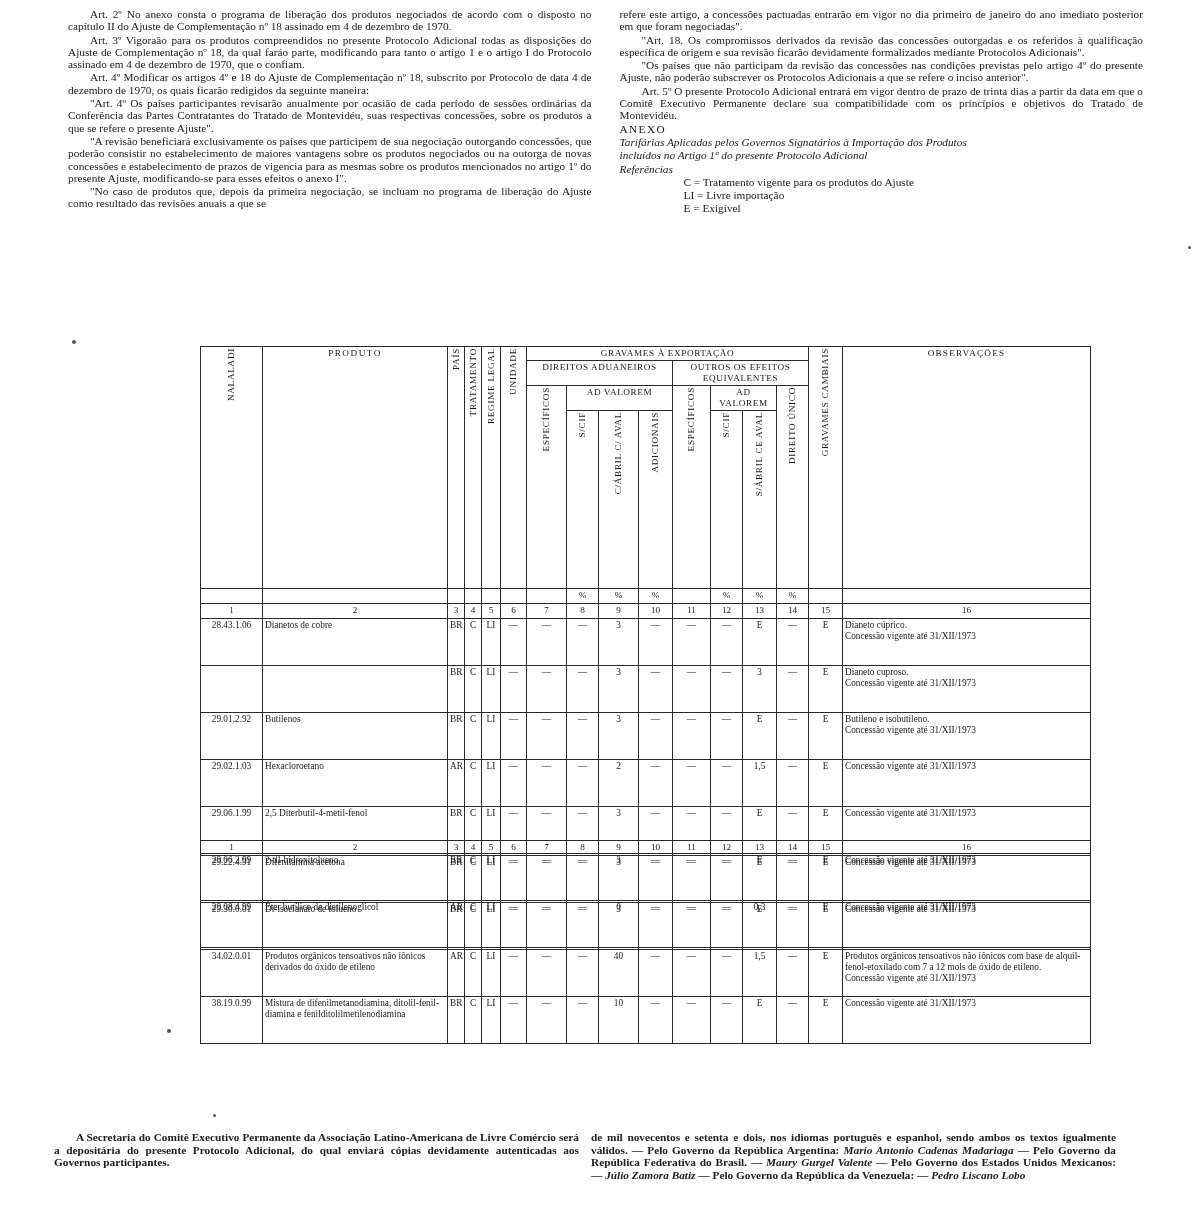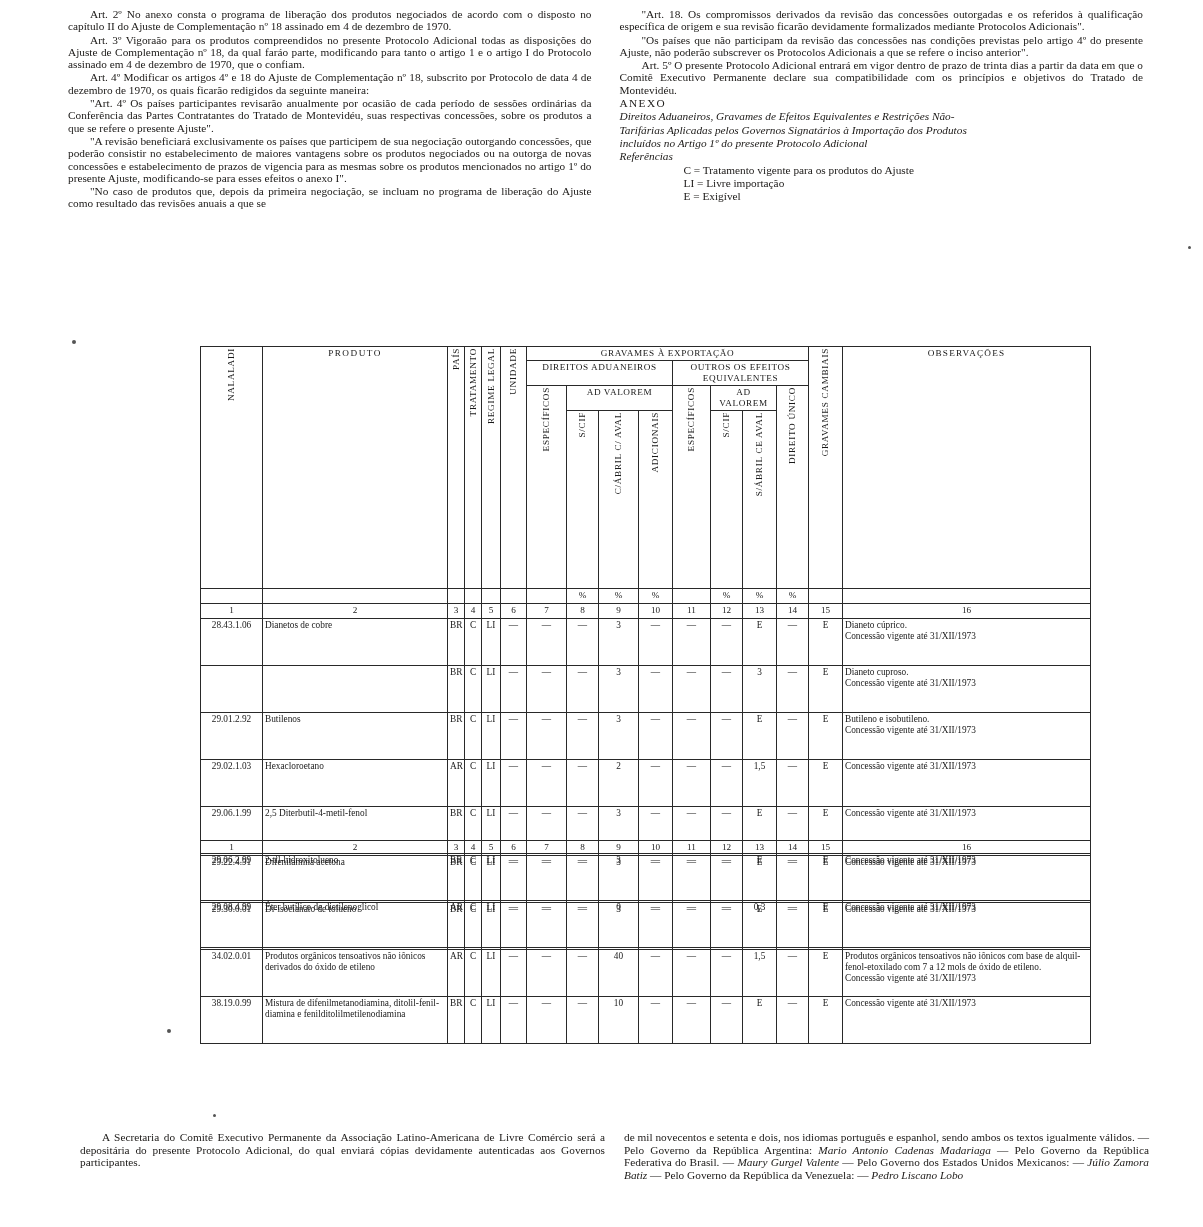--- a/index.html
+++ b/index.html
@@ -136,24 +136,25 @@
     position: absolute;
     left: 200px;
     top: 840px;
     width: 890px;
   }
 
   
   .bottom-cols {
     position: absolute;
     top: 1131px;
-    left: 80px;
+    left: 54px;
     width: 1075px;
     display: flex;
-    gap: 19px;
+    gap: 12px;
+    font-weight: bold;
   }
   .bottom-cols .col p {
     font-size: 11.3px;
     line-height: 12.6px;
   }
   .it { font-style: italic; }
 
   .stray-dot {
     position: absolute;
     background: #555;
@@ -168,25 +169,25 @@
   <div class="top-cols">
     <div class="col">
       <p>Art. 2º No anexo consta o programa de liberação dos produtos negociados de acordo com o disposto no capítulo II do Ajuste de Complementação nº 18 assinado em 4 de dezembro de 1970.</p>
       <p>Art. 3º Vigoraão para os produtos compreendidos no presente Protocolo Adicional todas as disposições do Ajuste de Complementação nº 18, da qual faráo parte, modificando para tanto o artigo 1 e o artigo I do Protocolo assinado em 4 de dezembro de 1970, que o confiam.</p>
       <p>Art. 4º Modificar os artigos 4º e 18 do Ajuste de Complementação nº 18, subscrito por Protocolo de data 4 de dezembro de 1970, os quais ficarão redigidos da seguinte maneira:</p>
       <p>"Art. 4º Os países participantes revisarão anualmente por ocasião de cada período de sessões ordinárias da Conferência das Partes Contratantes do Tratado de Montevidéu, suas respectivas concessões, sobre os produtos a que se refere o presente Ajuste".</p>
       <p>"A revisão beneficiará exclusivamente os países que participem de sua negociação outorgando concessões, que poderão consistir no estabelecimento de maiores vantagens sobre os produtos negociados ou na outorga de novas concessões e estabelecimento de prazos de vigencia para as mesmas sobre os produtos mencionados no artigo 1º do presente Ajuste, modificando-se para esses efeitos o anexo I".</p>
       <p>"No caso de produtos que, depois da primeira negociação, se incluam no programa de liberação do Ajuste como resultado das revisões anuais a que se</p>
     </div>
     <div class="col">
+      <p class="noind">refere este artigo, a concessões pactuadas entrarão em vigor no dia primeiro de janeiro do ano imediato posterior em que foram negociadas".</p>
       <p>"Art. 18. Os compromissos derivados da revisão das concessões outorgadas e os referidos à qualificação específica de origem e sua revisão ficarão devidamente formalizados mediante Protocolos Adicionais".</p>
       <p>"Os países que não participam da revisão das concessões nas condições previstas pelo artigo 4º do presente Ajuste, não poderão subscrever os Protocolos Adicionais a que se refere o inciso anterior".</p>
       <p>Art. 5º O presente Protocolo Adicional entrará em vigor dentro de prazo de trinta dias a partir da data em que o Comitê Executivo Permanente declare sua compatibilidade com os princípios e objetivos do Tratado de Montevidéu.</p>
       <p class="anexo-title">ANEXO</p>
-      <p class="anexo-sub">Direitos Aduaneiros, Gravames de Efeitos Equivalentes e Restrições Não-</p>
       <p class="anexo-sub">Tarifárias Aplicadas pelos Governos Signatários à Importação dos Produtos</p>
       <p class="anexo-sub">incluídos no Artigo 1º do presente Protocolo Adicional</p>
       <p class="ref-title">Referências</p>
       <p class="ref-line">C = Tratamento vigente para os produtos do Ajuste</p>
       <p class="ref-line">LI = Livre importação</p>
       <p class="ref-line">E = Exigível</p>
     </div>
   </div>
 
   <div class="table-wrap">

